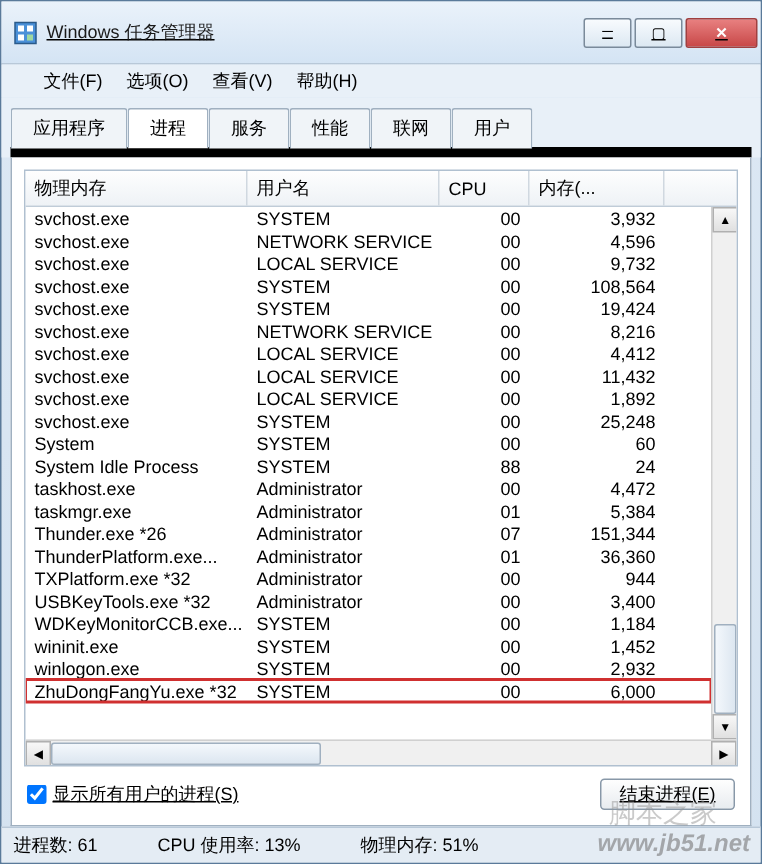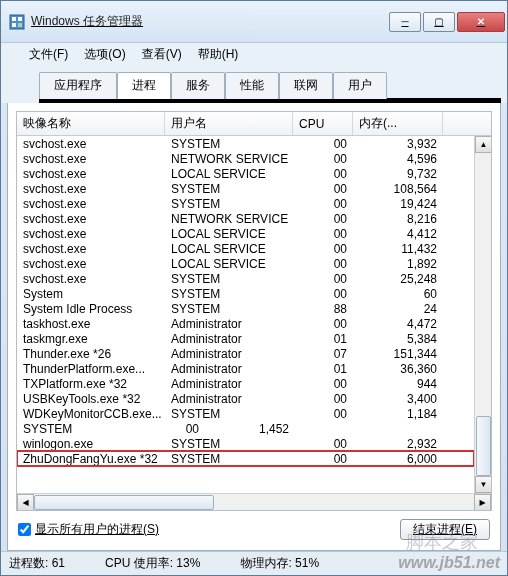--- a/index.html
+++ b/index.html
@@ -7,21 +7,21 @@
 .window { width: 508px; height: 576px; background: linear-gradient(to bottom, #dce8f4 0%, #d4e2f0 100%); border: 1px solid #5a7a9a; display: flex; flex-direction: column; }
 .titlebar { height: 42px; background: linear-gradient(to bottom, #eaf2fa, #d4e4f4); display: flex; align-items: center; padding: 0 2px 0 8px; border-bottom: 1px solid #b8c8d8; text-decoration: underline; }
 .titlebar-icon { width: 16px; height: 16px; margin-right: 6px; }
 .titlebar-text { font-size: 12px; color: #1a1a1a; flex: 1; }
 .window-controls { display: flex; gap: 0; }
 .wc-btn { width: 32px; height: 20px; border: 1px solid #7a8a9a; background: linear-gradient(to bottom, #f8fbfe, #dce8f2); border-radius: 2px; margin-left: 2px; display: flex; align-items: center; justify-content: center; font-size: 10px; cursor: pointer; }
 .wc-close { width: 48px; background: linear-gradient(to bottom, #e88080, #c84848); color: #fff; font-weight: bold; border-color: #a04040; }
 .menubar { height: 22px; display: flex; align-items: center; padding: 0 20px; font-size: 12px; background: #e8f0f8; }
 .menu-item { padding: 2px 8px; cursor: pointer; }
 .tabs-area { padding: 6px 6px 0 6px; background: #e8f0f8; }
-.tabs { display: flex; border-bottom: 5px solid #000000; margin-left: 32px; }
+.tabs { display: flex; border-bottom: 7px solid #000000; }
 .tab { padding: 4px 14px; font-size: 12px; background: #f0f4f8; border: 1px solid #a0b0c0; border-bottom: none; margin-right: 0; cursor: pointer; border-radius: 2px 2px 0 0; position: relative; top: 1px; }
 .tab.active { background: #fff; border-bottom: 1px solid #fff; z-index: 2; }
 .content { flex: 1; background: #fff; margin: 0 6px; border: 1px solid #a0b0c0; border-top: none; display: flex; flex-direction: column; padding: 8px; overflow: hidden; }
 .list-frame { flex: 1; border: 1px solid #b0c0d0; overflow: hidden; display: flex; flex-direction: column; }
 .list-header { display: flex; background: linear-gradient(to bottom, #fefefe, #eef2f6); border-bottom: 1px solid #c0ccd8; font-size: 12px; height: 24px; align-items: center; }
 .list-header .col { padding: 0 6px; border-right: 1px solid #d0d8e0; height: 100%; display: flex; align-items: center; overflow: hidden; white-space: nowrap; }
 .list-body { flex: 1; overflow-y: auto; overflow-x: hidden; font-size: 12px; font-family: "SimSun", monospace; }
 .row { display: flex; height: 15px; align-items: center; }
 .row .cell { padding: 0 6px; overflow: hidden; white-space: nowrap; text-overflow: clip; }
 .row.highlight { outline: 2px solid #d03030; outline-offset: -1px; }
@@ -80,21 +80,21 @@
       <div class="tab">服务</div>
       <div class="tab">性能</div>
       <div class="tab">联网</div>
       <div class="tab">用户</div>
     </div>
   </div>
 
   <div class="content">
     <div class="list-frame">
       <div class="list-header">
-        <div class="col c-name">映像名称</div>
+        <div class="col c-name">物理内存</div>
         <div class="col c-user">用户名</div>
         <div class="col c-cpu">CPU</div>
         <div class="col c-mem">内存(...</div>
       </div>
       <div class="list-wrap">
         <div class="list-body" id="list-body">
             <div class="row">
               <div class="cell c-name">svchost.exe</div>
               <div class="cell c-user">SYSTEM</div>
               <div class="cell c-cpu">00</div>
@@ -202,20 +202,21 @@
               <div class="cell c-cpu">00</div>
               <div class="cell c-mem">3,400</div>
             </div>
             <div class="row">
               <div class="cell c-name">WDKeyMonitorCCB.exe...</div>
               <div class="cell c-user">SYSTEM</div>
               <div class="cell c-cpu">00</div>
               <div class="cell c-mem">1,184</div>
             </div>
             <div class="row">
+              <div class="cell c-name">wininit.exe</div>
               <div class="cell c-user">SYSTEM</div>
               <div class="cell c-cpu">00</div>
               <div class="cell c-mem">1,452</div>
             </div>
             <div class="row">
               <div class="cell c-name">winlogon.exe</div>
               <div class="cell c-user">SYSTEM</div>
               <div class="cell c-cpu">00</div>
               <div class="cell c-mem">2,932</div>
             </div>

